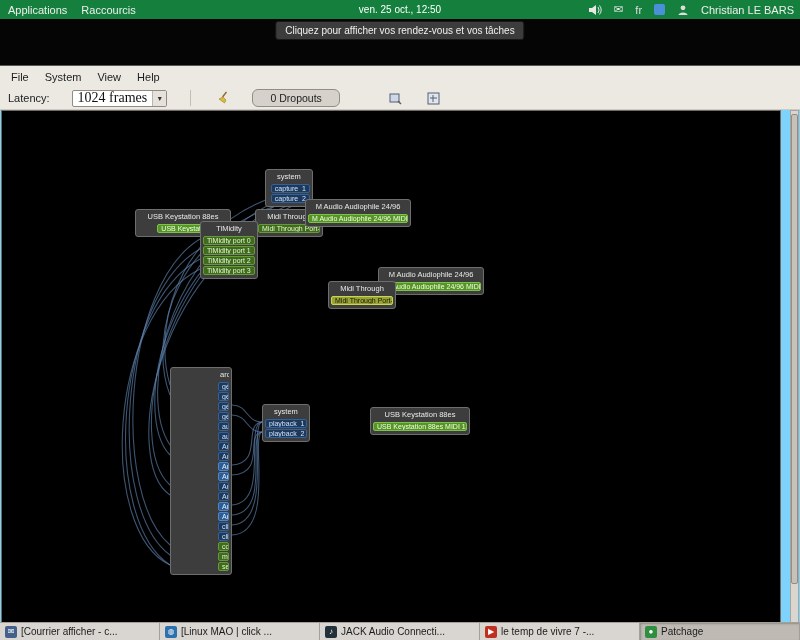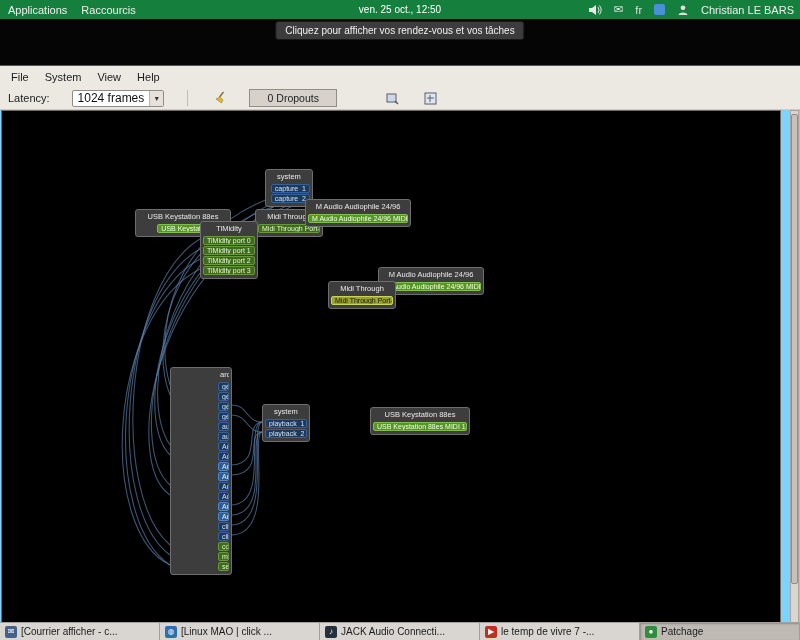--- a/index.html
+++ b/index.html
@@ -51,30 +51,30 @@
   .toolbar {
     height:23px; display:flex; align-items:center; gap:20px;
     padding-left:8px; font-size:11px; color:#1d1d1d;
     background:#ece9e3; border-bottom:1px solid #cfcbc4;
   }
   .latency-label { margin-right:2px; }
   .combo {
     display:flex; align-items:center; height:17px;
     background:#fff; border:1px solid #908b83; border-radius:2px;
   }
-  .combo-text { font-size:12px; padding:0 5px; color:#111; }
+  .combo-text { font-size:14px; padding:0 5px; color:#111;font-family:Liberation Serif, serif; }
   .combo-arrow {
     width:14px; height:100%; border-left:1px solid #b9b5ad;
     display:flex; align-items:center; justify-content:center;
     font-size:8px; color:#333; background:#e6e2db;
   }
   .tb-sep { width:1px; height:16px; background:#c2beb6; margin:0 3px; }
   .dropouts-btn {
     height:18px; min-width:88px; padding:4px 12px;
-    background:#d6d2cb; border:1px solid #938e85; border-radius:0;
+    background:#d6d2cb; border:1px solid #938e85; border-radius:6px;
     font-size:10.5px; color:#1d1d1d; display:flex; align-items:center; justify-content:center;
   }
   .icon-btn {
     width:18px; height:18px; display:flex; align-items:center; justify-content:center;
     border:1px solid transparent; border-radius:2px;
   }
 
   
   .canvas-wrap {
     position:absolute; top:44px; left:1px; width:780px; height:523px;

